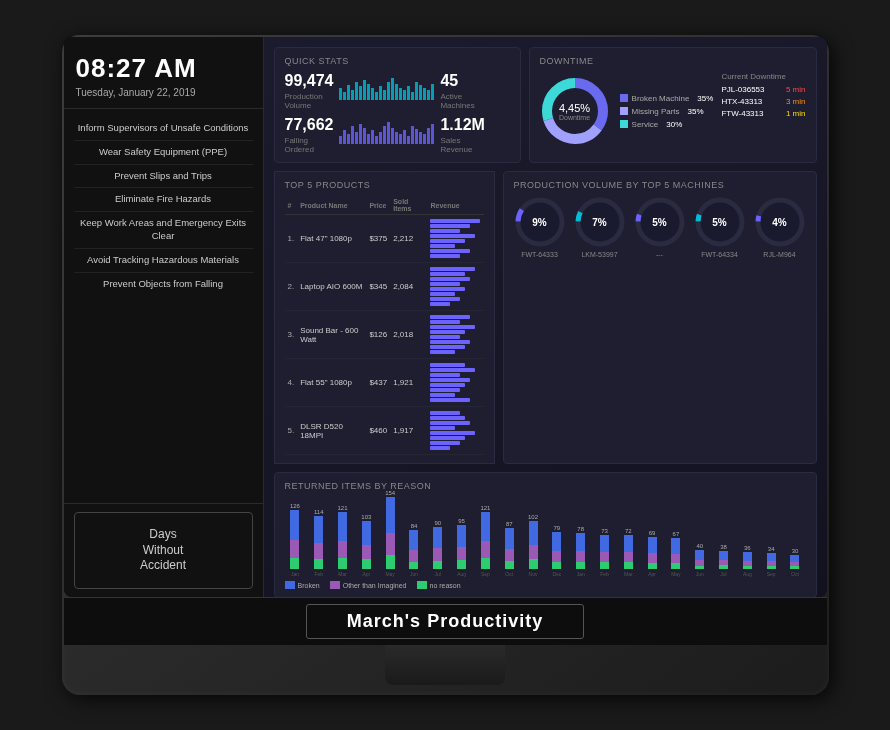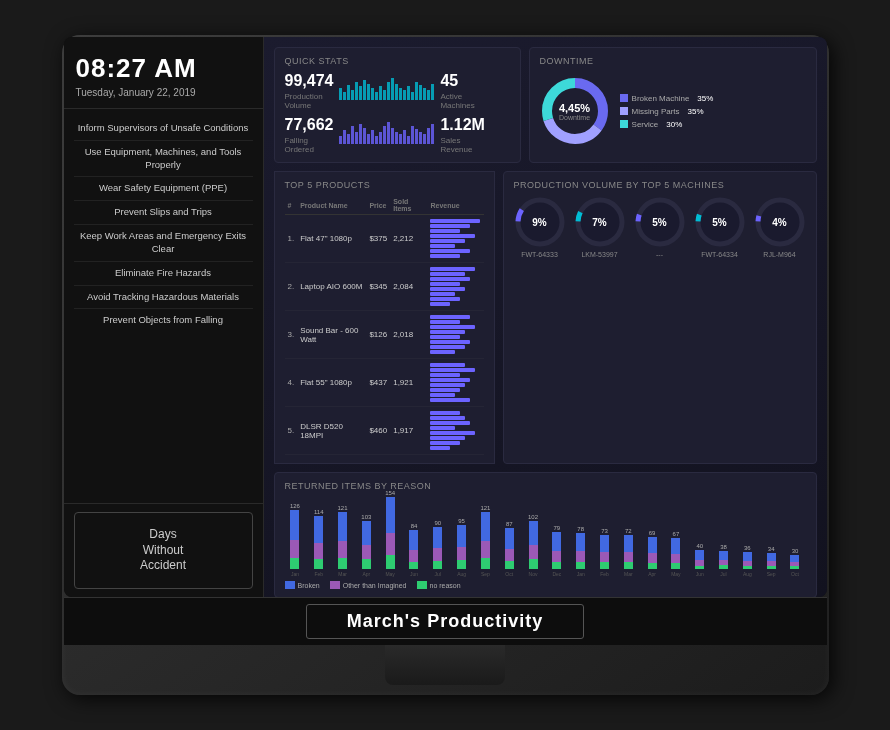--- a/index.html
+++ b/index.html
@@ -321,21 +321,21 @@
     
     .donut-center {
       position: absolute;
       top: 50%;
       left: 50%;
       transform: translate(-50%, -50%);
       text-align: center;
     }
     .donut-pct {
       font-size: 11px;
-      font-weight: bold;
+      font-weight: normal;
       color: #fff;
     }
     .donut-sub {
       font-size: 7px;
       color: #888;
     }
 
     .row-top {
       display: flex;
       gap: 8px;
@@ -362,25 +362,24 @@
 
     <div class="left-panel">
       <div class="clock-section">
         <div class="clock-time">08:27 AM</div>
         <div class="clock-date">Tuesday, January 22, 2019</div>
       </div>
 
       <div class="safety-rules">
 
       <div class="safety-rule-item">Inform Supervisors of Unsafe Conditions</div>
-          <div class="safety-rule-item">Use Equipment, Machines, and Tools Properly</div>
           <div class="safety-rule-item">Wear Safety Equipment (PPE)</div>
           <div class="safety-rule-item">Prevent Slips and Trips</div>
+          <div class="safety-rule-item">Eliminate Fire Hazards</div>
           <div class="safety-rule-item">Keep Work Areas and Emergency Exits Clear</div>
-          <div class="safety-rule-item">Eliminate Fire Hazards</div>
           <div class="safety-rule-item">Avoid Tracking Hazardous Materials</div>
           <div class="safety-rule-item">Prevent Objects from Falling</div>
         </div>
 
       <div class="accident-box">
         <div class="accident-text">
           <span>Days</span><br>
           <span>Without</span><br>
           <span>Accident</span>
         </div>
@@ -498,20 +497,37 @@
                 </div>
                 <div class="legend-item">
                   <div class="legend-dot" style="background:#a0a0ff;"></div>
                   <span>Missing Parts</span>
                   <span style="color:#fff; margin-left:4px;">35%</span>
                 </div>
                 <div class="legend-item">
                   <div class="legend-dot" style="background:#3dd9d9;"></div>
                   <span>Service</span>
                   <span style="color:#fff; margin-left:4px;">30%</span>
+                </div>
+              </div>
+            </div>
+            <div style="flex:1;">
+              <div style="color:#888; font-size:8px; margin-bottom:4px;">Current Downtime</div>
+              <div class="downtime-list">
+                <div class="downtime-row">
+                  <span class="downtime-code">PJL-036553</span>
+                  <span class="downtime-time-red">5 min</span>
+                </div>
+                <div class="downtime-row">
+                  <span class="downtime-code">HTX-43313</span>
+                  <span class="downtime-time-orange">3 min</span>
+                </div>
+                <div class="downtime-row">
+                  <span class="downtime-code">FTW-43313</span>
+                  <span class="downtime-time-yellow">1 min</span>
                 </div>
               </div>
             </div>
           </div>
         </div>
       </div>
 
       <div class="row-middle">
 
         <div class="products-section" style="flex:1.3">

